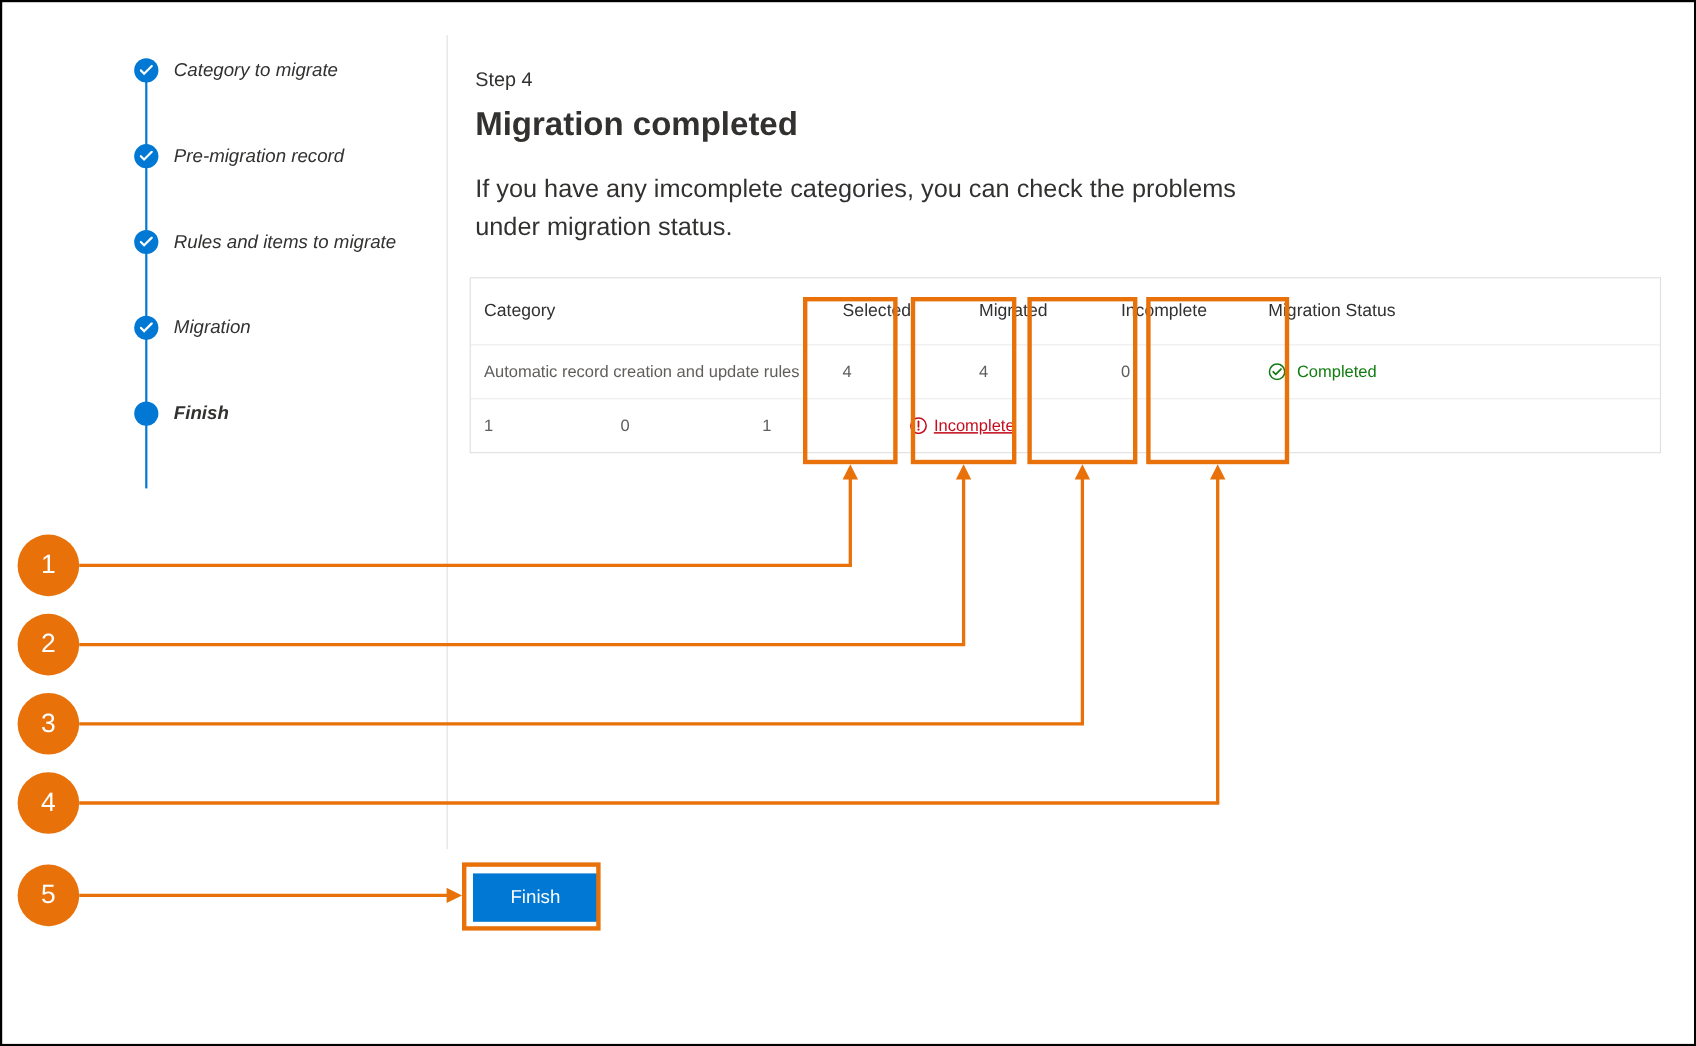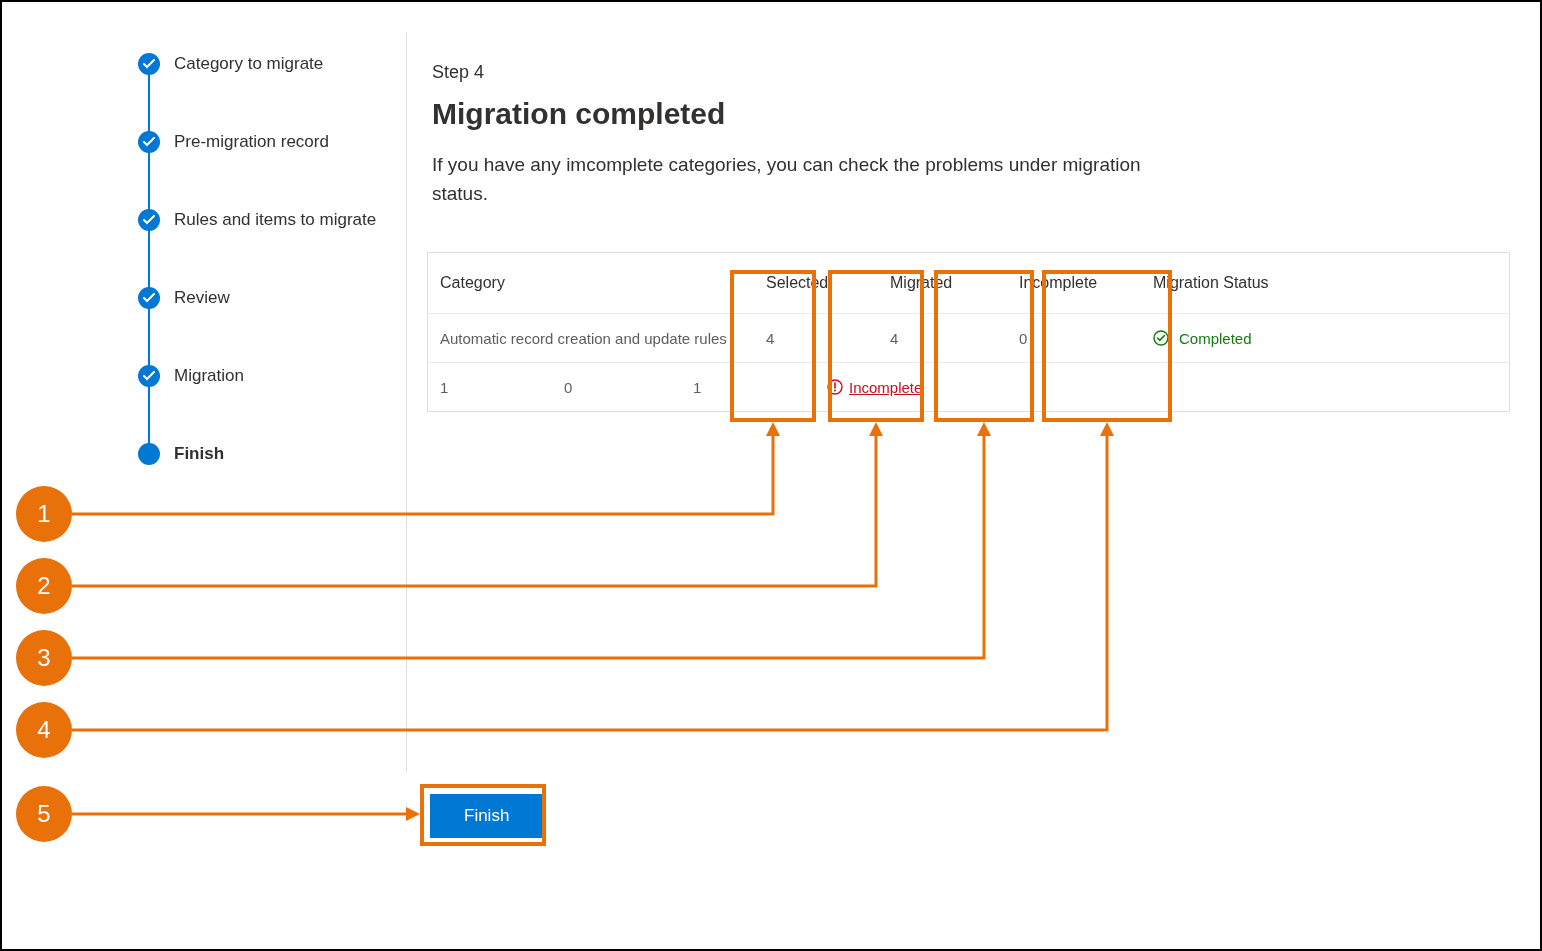--- a/index.html
+++ b/index.html
@@ -20,21 +20,21 @@
   }
   .frame{
     width:1542px;height:951px;
     border:2px solid #000;
     box-sizing:border-box;
     position:relative;
     overflow:hidden;
   }
   
   .stepper{
-    position:absolute;left:136px;top:50px;width:290px;
+    position:absolute;left:120px;top:50px;width:290px;font-style:italic;
   }
   .step{
     display:flex;align-items:center;gap:14px;height:24px;
     margin-bottom:54px;
   }
   .step:last-child{margin-bottom:0}
   .step .dot{
     width:22px;height:22px;border-radius:50%;
     display:flex;align-items:center;justify-content:center;
     flex:0 0 22px;
@@ -53,21 +53,21 @@
   
   .divider{
     position:absolute;left:404px;top:30px;width:1px;height:740px;
     background:var(--border);
   }
   .main{
     position:absolute;left:430px;top:60px;right:30px;
   }
   .step-kicker{font-size:18px;color:var(--text)}
   h1{font-size:30px;font-weight:600;margin:14px 0 20px}
-  .desc{font-size:19px;color:var(--text);max-width:720px;line-height:1.5}
+  .desc{font-size:23px;color:var(--text);max-width:720px;line-height:1.5}
   
   .tbl{
     position:absolute;left:425px;top:250px;right:30px;
     border:1px solid var(--border);
   }
   .tbl-h{display:flex;border-bottom:1px solid var(--row-border);height:60px}
   .tbl-r{display:flex;border-bottom:1px solid var(--row-border);height:48px;color:var(--muted);font-size:15px}
   .tbl-r:last-child{border-bottom:0}
   .cell{display:flex;align-items:center;padding:0 12px}
   .cell.h{font-weight:400;color:var(--text);font-size:16px}
@@ -128,28 +128,20 @@
       </span>
       <span class="label">Pre-migration record</span>
     </div>
     <div class="step done">
       <span class="dot">
         <svg width="12" height="10" viewBox="0 0 12 10">
             <path d="M1 5l3 3 7-7" stroke="#fff" stroke-width="2" fill="none" stroke-linecap="round"></path>
           </svg>
       </span>
       <span class="label">Rules and items to migrate</span>
-    </div>
-    <div class="step done">
-      <span class="dot">
-        <svg width="12" height="10" viewBox="0 0 12 10">
-            <path d="M1 5l3 3 7-7" stroke="#fff" stroke-width="2" fill="none" stroke-linecap="round"></path>
-          </svg>
-      </span>
-      <span class="label">Review</span>
     </div>
     <div class="step done">
       <span class="dot">
         <svg width="12" height="10" viewBox="0 0 12 10">
             <path d="M1 5l3 3 7-7" stroke="#fff" stroke-width="2" fill="none" stroke-linecap="round"></path>
           </svg>
       </span>
       <span class="label">Migration</span>
     </div>
     <div class="step current">

